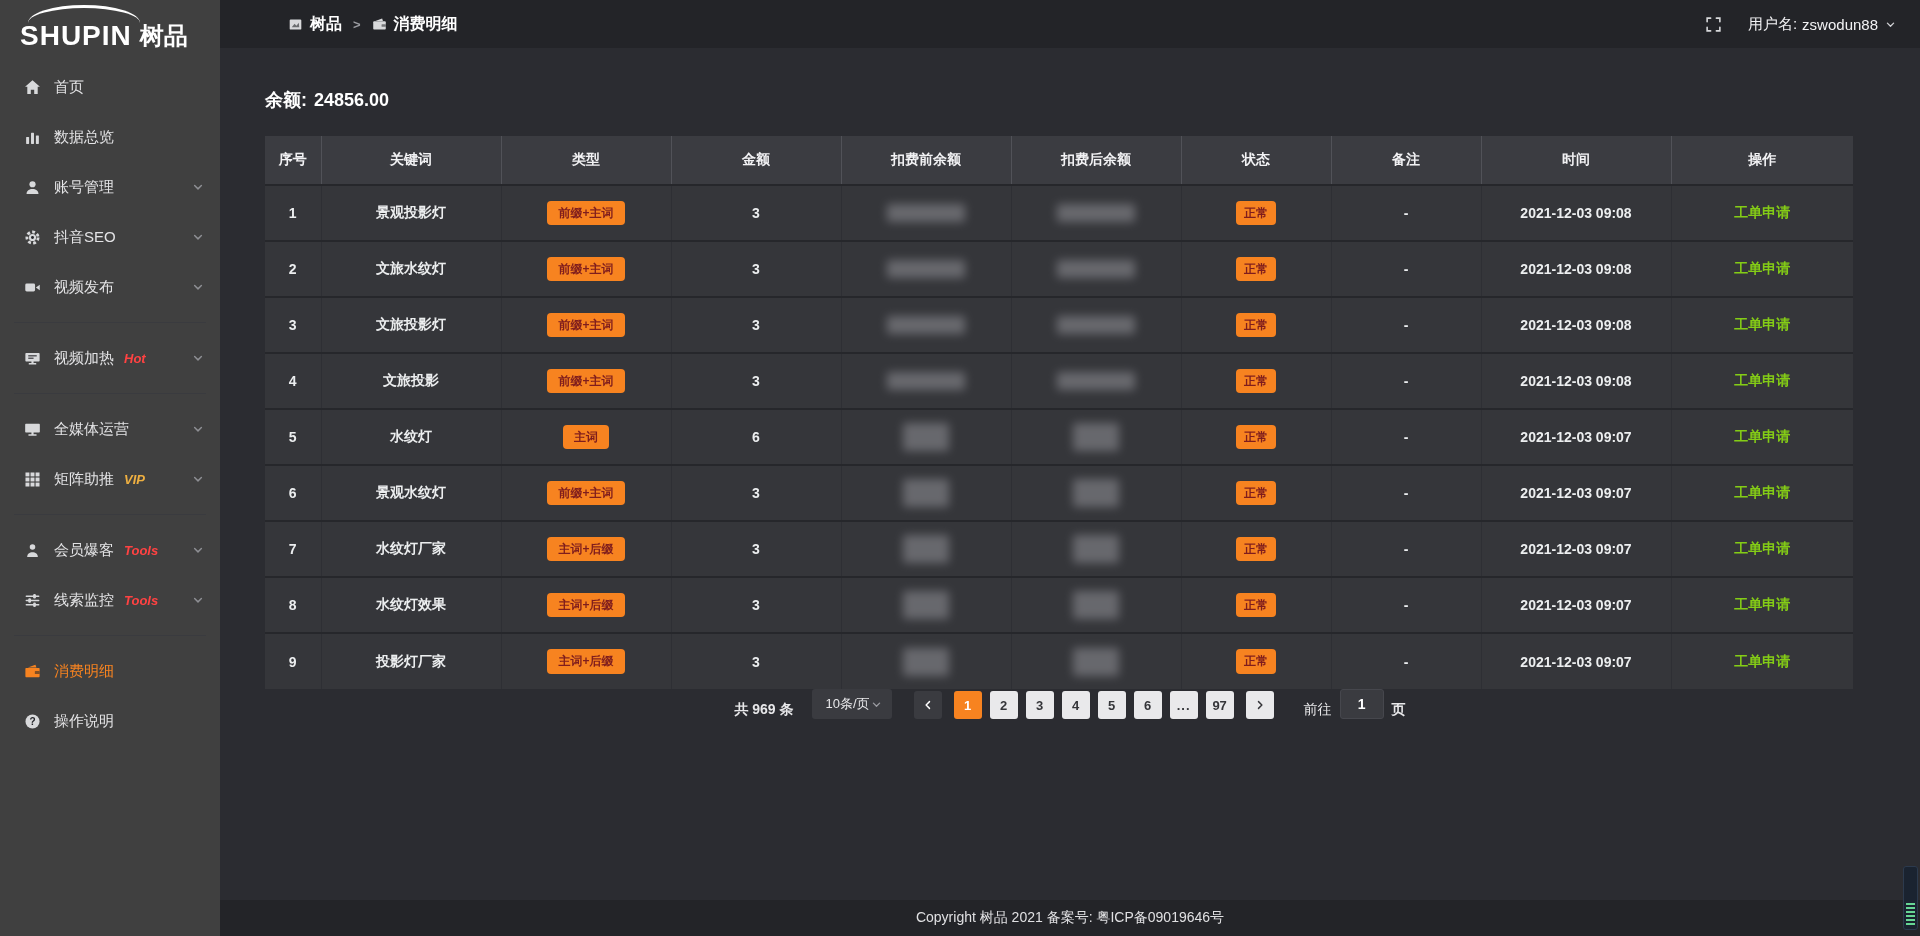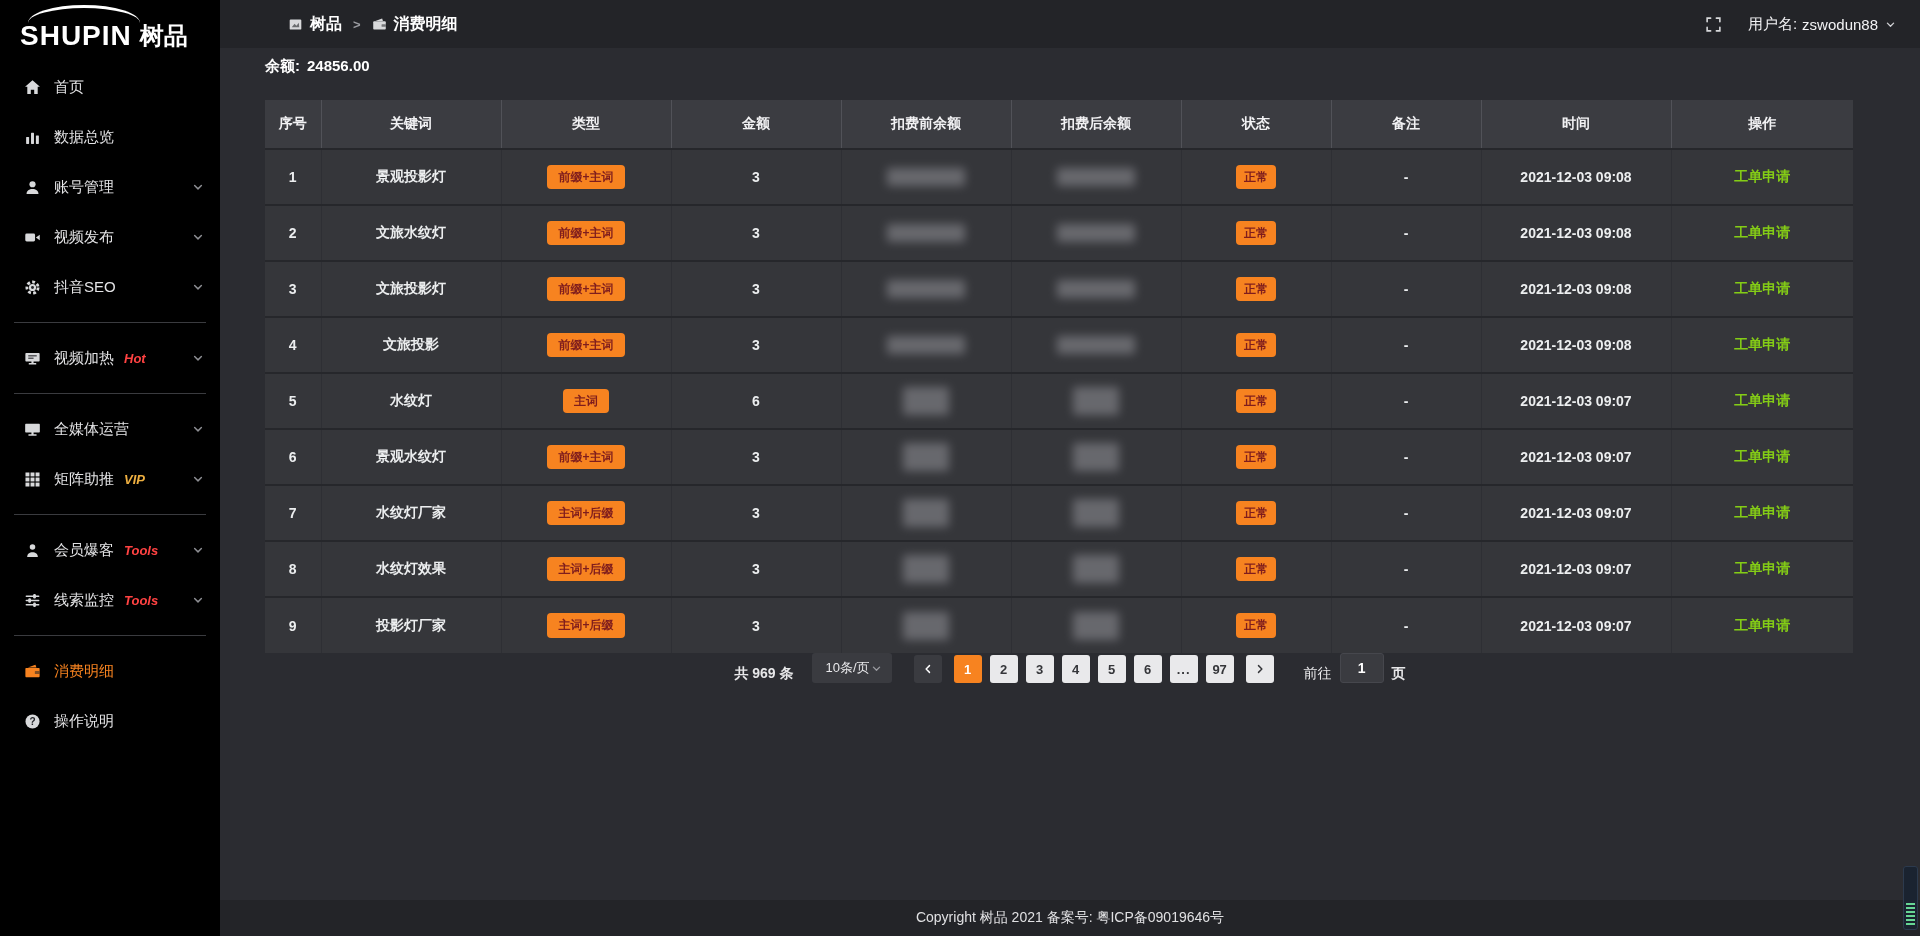--- a/index.html
+++ b/index.html
@@ -9,21 +9,21 @@
     font-family: "Liberation Sans", "DejaVu Sans", sans-serif;
     color: #e6e6e8;
     position: relative;
   }
   .icon { display: inline-flex; align-items: center; justify-content: center; }
   .icon svg { width: 100%; height: 100%; display: block; }
 
   
   .sidebar {
     position: absolute; left: 0; top: 0; width: 220px; height: 936px;
-    background: #000000; z-index: 5;
+    background: #404040; z-index: 5;
   }
   .logo { height: 60px; display: flex; align-items: flex-end; padding: 0 0 8px 20px; position: relative; }
   .logo-arc {
     position: absolute; top: 5px; left: 28px; width: 112px; height: 18px;
     border-top: 3px solid #fff; border-radius: 50% 50% 0 0 / 100% 100% 0 0;
   }
   .logo-en { font-size: 28px; font-weight: 700; color: #fff; letter-spacing: 1px; }
   .logo-cn { font-size: 24px; font-weight: 700; color: #fff; margin-left: 8px; }
 
   .menu { margin-top: 2px; }
@@ -45,21 +45,21 @@
   .crumb { display: flex; align-items: center; gap: 7px; cursor: pointer; }
   .bicon { width: 15px; height: 15px; color: #d8d9db; }
   .crumb-sep { color: #9a9ba0; font-size: 13px; }
   .topbar-right { margin-left: auto; display: flex; align-items: center; gap: 26px; }
   .fullscreen-btn { width: 17px; height: 17px; color: #d8d9db; cursor: pointer; }
   .username { font-size: 15px; color: #f2f2f4; display: flex; align-items: center; gap: 5px; cursor: pointer; }
   .username .chev-sm { width: 11px; height: 11px; color: #cfd0d4; margin-left: 2px; }
 
   
   .content { margin-left: 220px; }
-  .balance { margin: 9px 0 0 45px; font-size: 15px; font-weight: 700; color: #fff; }
+  .balance { margin: 40px 0 0 45px; font-size: 18px; font-weight: 700; color: #fff; }
   .balance-value { margin-left: 7px; }
 
   table { border-collapse: collapse; table-layout: fixed; margin: 24px 0 0 45px; width: 1588px; }
   th {
     height: 49px; background: #3b3c41; font-size: 14px; font-weight: 700; color: #f2f2f4;
     border-right: 1px solid #515258; text-align: center;
   }
   th:last-child { border-right: none; }
   td {
     height: 56px; background: #35363a; text-align: center; font-size: 14px; font-weight: 700;
@@ -160,40 +160,40 @@
         <span class="menu-label">账号管理</span>
         <span class="icon chev">
           <svg viewBox="0 0 16 16" fill="none" stroke="currentColor" stroke-width="1.9" stroke-linecap="round" stroke-linejoin="round">
             <path d="M3.5 6l4.5 4.5L12.5 6"></path>
           </svg>
         </span>
       </div>
       <div class="menu-item">
         <span class="icon mi">
           <svg viewBox="0 0 16 16">
-            <rect x="1.2" y="4.2" width="9.2" height="7.6" rx="1.4" fill="currentColor"></rect>
-            <path fill="currentColor" d="M11.2 8l3.6-2.6v5.2z"></path>
-          </svg>
-        </span>
-        <span class="menu-label">视频发布</span>
-        <span class="icon chev">
-          <svg viewBox="0 0 16 16" fill="none" stroke="currentColor" stroke-width="1.9" stroke-linecap="round" stroke-linejoin="round">
-            <path d="M3.5 6l4.5 4.5L12.5 6"></path>
-          </svg>
-        </span>
-      </div>
-      <div class="menu-item">
-        <span class="icon mi">
-          <svg viewBox="0 0 16 16">
             <circle cx="8" cy="8" r="5.3" fill="none" stroke="currentColor" stroke-width="2.6" stroke-dasharray="2.7 2.1"></circle>
             <circle cx="8" cy="8" r="3.4" fill="currentColor"></circle>
             <circle cx="8" cy="8" r="1.4" fill="#232428"></circle>
           </svg>
         </span>
         <span class="menu-label">抖音SEO</span>
+        <span class="icon chev">
+          <svg viewBox="0 0 16 16" fill="none" stroke="currentColor" stroke-width="1.9" stroke-linecap="round" stroke-linejoin="round">
+            <path d="M3.5 6l4.5 4.5L12.5 6"></path>
+          </svg>
+        </span>
+      </div>
+      <div class="menu-item">
+        <span class="icon mi">
+          <svg viewBox="0 0 16 16">
+            <rect x="1.2" y="4.2" width="9.2" height="7.6" rx="1.4" fill="currentColor"></rect>
+            <path fill="currentColor" d="M11.2 8l3.6-2.6v5.2z"></path>
+          </svg>
+        </span>
+        <span class="menu-label">视频发布</span>
         <span class="icon chev">
           <svg viewBox="0 0 16 16" fill="none" stroke="currentColor" stroke-width="1.9" stroke-linecap="round" stroke-linejoin="round">
             <path d="M3.5 6l4.5 4.5L12.5 6"></path>
           </svg>
         </span>
       </div>
       <div class="menu-divider"></div>
       <div class="menu-item">
         <span class="icon mi">
           <svg viewBox="0 0 16 16">

